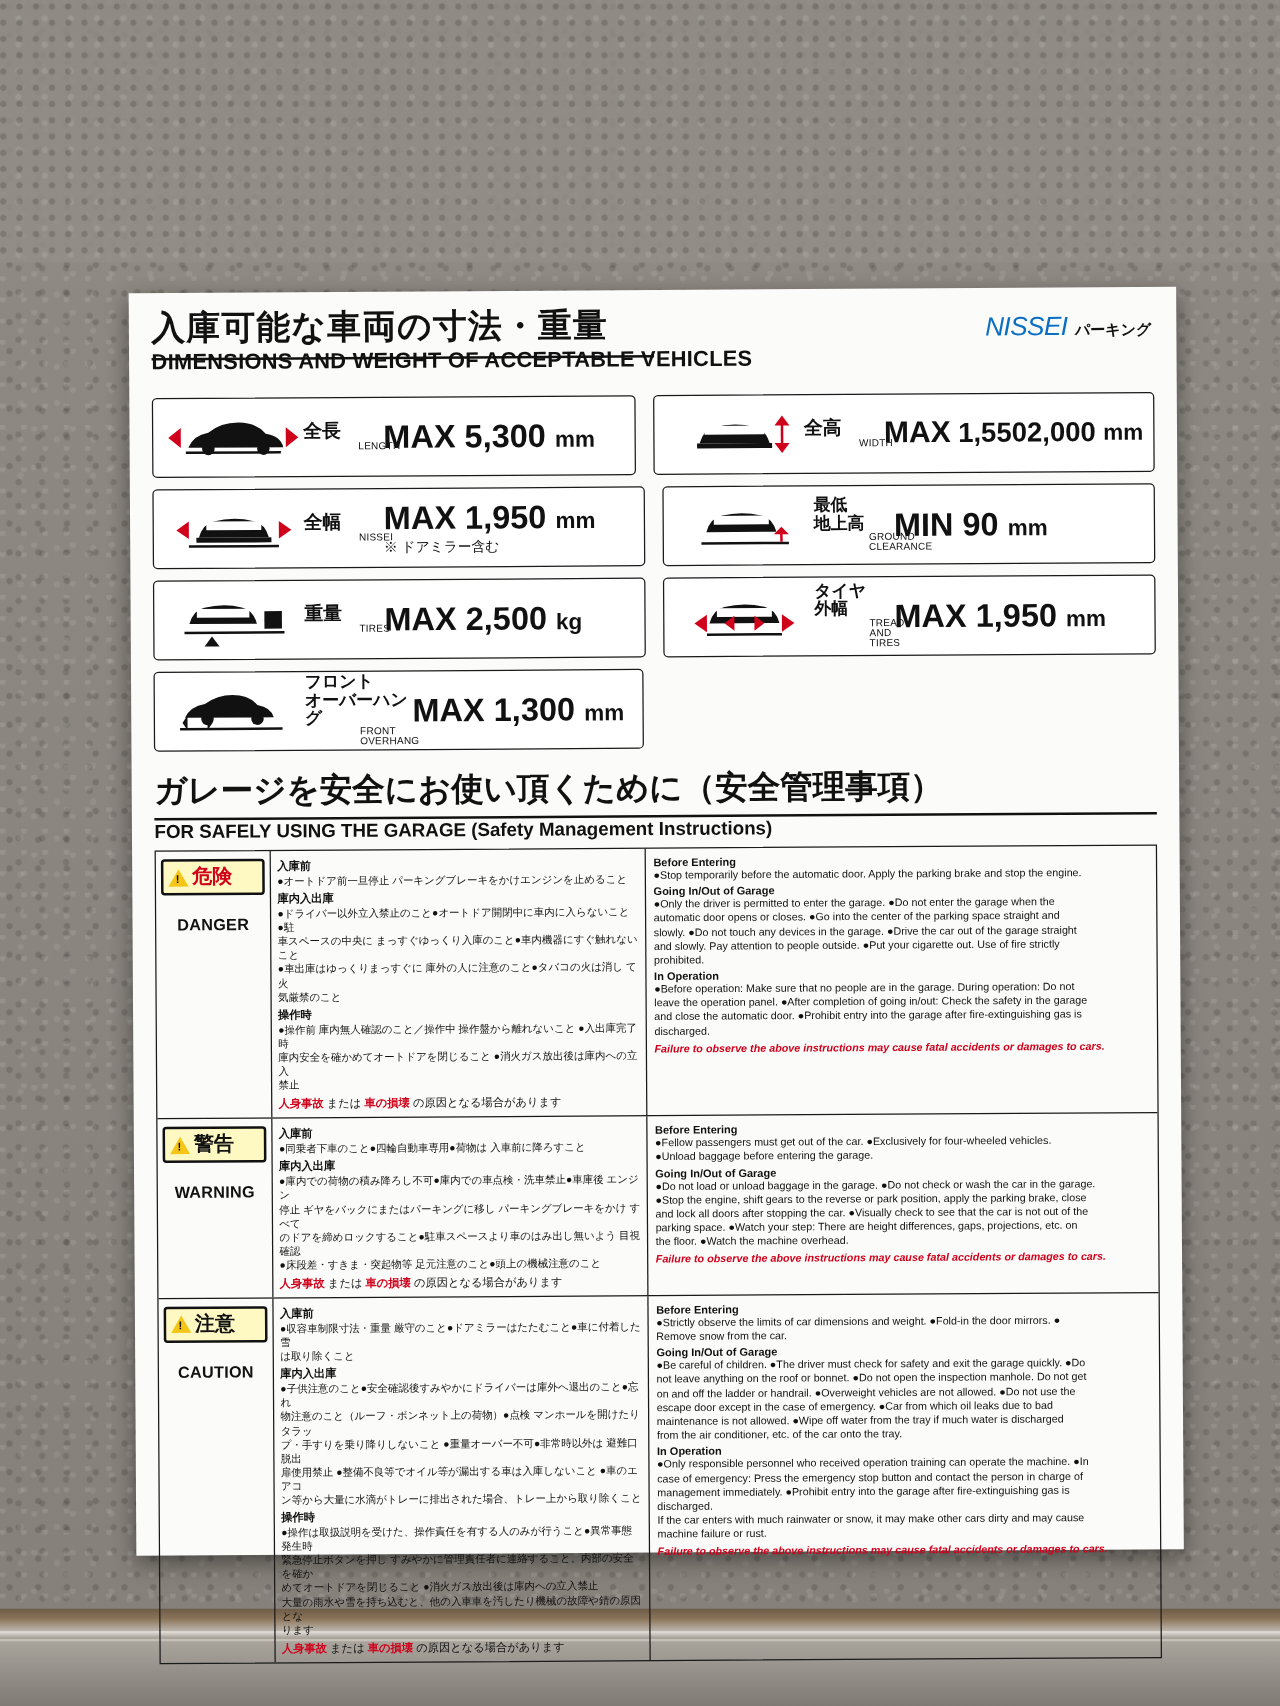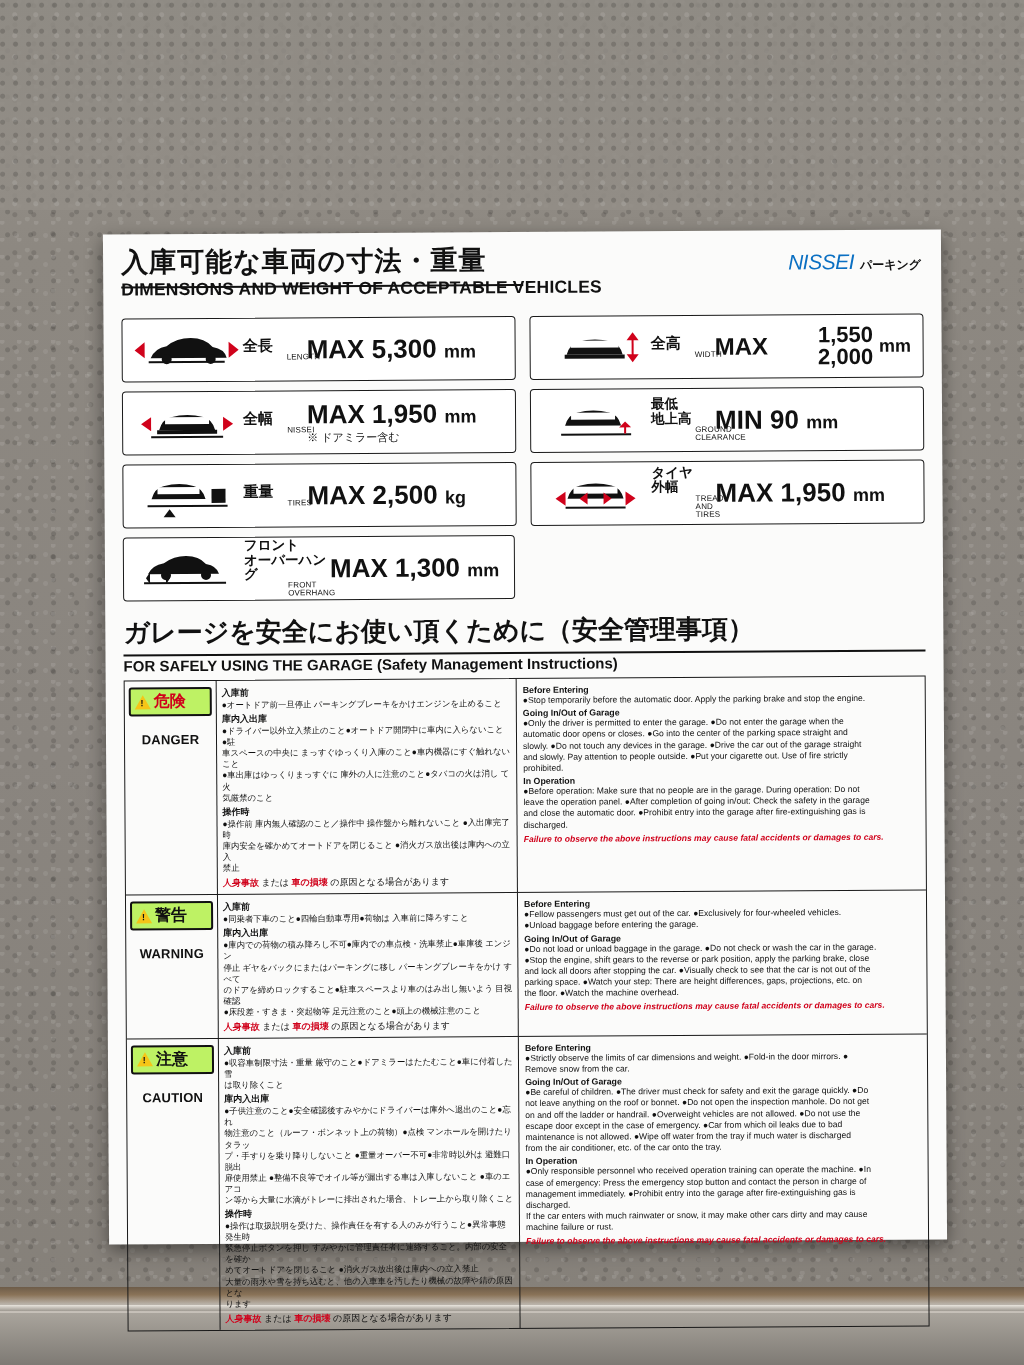--- a/index.html
+++ b/index.html
@@ -72,35 +72,35 @@
   }
   .pict{width:112px;height:56px;flex:none;display:flex;align-items:center;justify-content:center;}
   .lbl{width:64px;flex:none;line-height:1.05;}
   .lbl .jp{font-size:15px;font-weight:bold;color:#111;}
   .lbl .jp.sm{font-size:13.5px;}
   .lbl .en{font-size:8px;color:#111;letter-spacing:.2px;padding-left:44px;}
   .val{flex:1;text-align:left;font-size:26px;font-weight:bold;color:#111;white-space:nowrap;}
   .val .unit{font-size:18px;font-weight:bold;}
   .val small{font-size:11px;font-weight:normal;display:block;}
   .val.two{display:flex;align-items:center;gap:6px;font-size:24px;}
-  .val.two .stack{display:flex;flex-direction:column;line-height:1.02;font-size:22px;margin-left:44px;}
+  .val.two .stack{display:flex;flex-direction:row;line-height:1.02;font-size:22px;}
   .note{font-size:10px;font-weight:normal;}
 
   
   .sec2{margin-top:14px;}
   .sec2 .jp{font-size:26px;font-weight:bold;color:#111;}
   .sec2 .en{font-size:15px;font-weight:bold;color:#111;margin-top:1px;}
   .sec2 .line{width:100%;height:2px;background:#111;margin-top:4px;}
 
   
   .safety{border:1.4px solid #1a1a1a;margin-top:6px;display:flex;flex-direction:column;}
   .srow{display:flex;border-bottom:1.2px solid #1a1a1a;}
   .srow:last-child{border-bottom:none;}
   .scol-badge{width:92px;flex:none;border-right:1.2px solid #1a1a1a;padding:6px 4px 4px;box-sizing:border-box;}
-  .badge{border:2px solid #111;border-radius:3px;display:flex;align-items:center;gap:3px;padding:2px 4px;background:#bef264;}
+  .badge{border:2px solid #111;border-radius:3px;display:flex;align-items:center;gap:3px;padding:2px 4px;background:#fef9c3;}
   .tri{width:0;height:0;border-left:8px solid transparent;border-right:8px solid transparent;border-bottom:14px solid #f5c518;position:relative;}
   .tri:after{content:"!";position:absolute;left:-2.2px;top:3px;font-size:9px;font-weight:bold;color:#111;}
   .badge .btxt{font-size:16px;font-weight:bold;}
   .badge .btxt.red{color:#d0021b;}
   .badge .btxt.org{color:#111;}
   .badge-en{font-size:13px;font-weight:bold;color:#111;text-align:center;margin-top:16px;letter-spacing:.2px;}
   .scol-jp{width:300px;flex:none;border-right:1.2px solid #1a1a1a;padding:4px 5px;box-sizing:border-box;}
   .scol-en{flex:1;padding:4px 6px;box-sizing:border-box;}
   .sub{font-size:9px;font-weight:bold;color:#111;margin-top:2px;}
   .jpline{font-size:8.4px;color:#111;line-height:1.32;}

